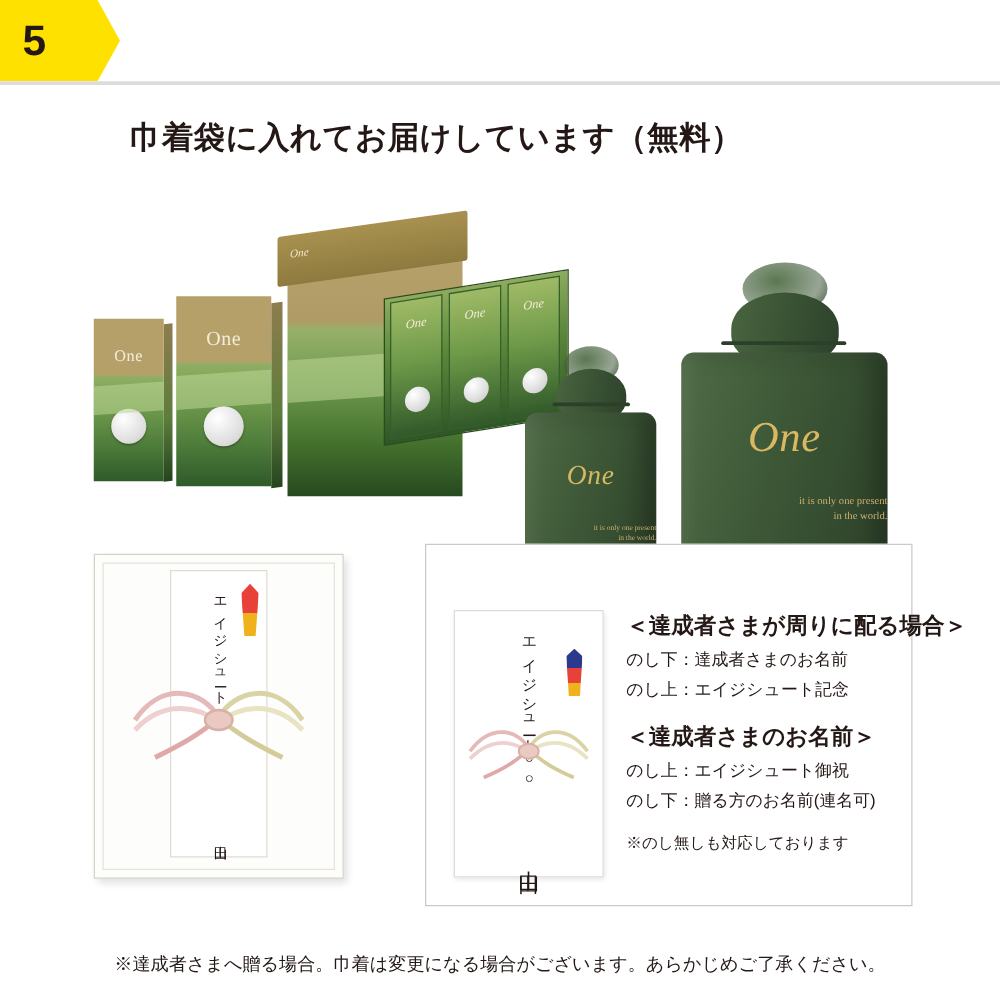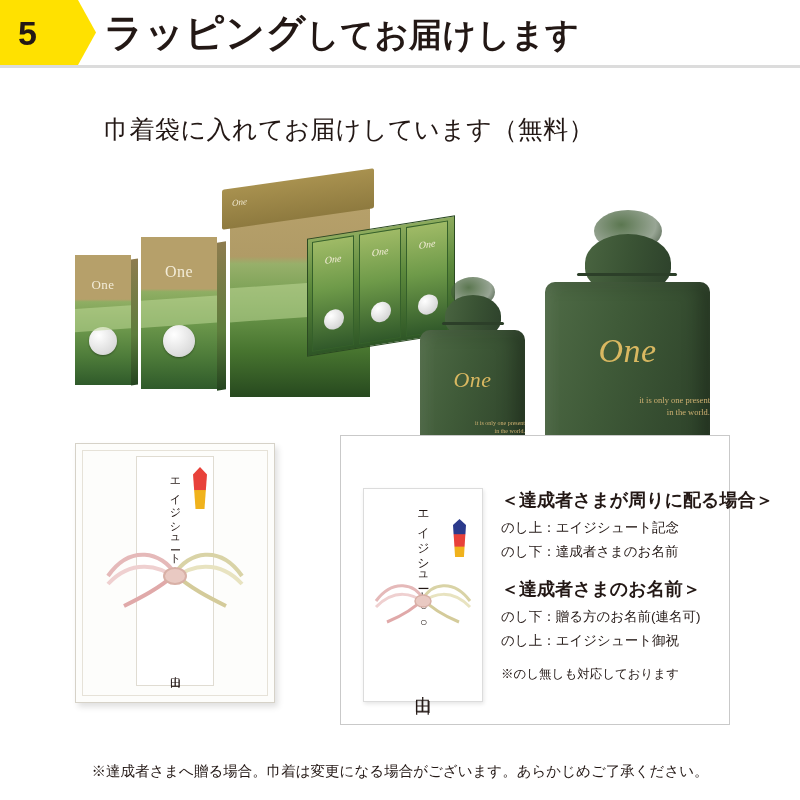--- a/index.html
+++ b/index.html
@@ -58,24 +58,23 @@
     left: 0; top: 65px;
     width: 800px; height: 3px;
     background: #dcdcdc;
   }
 
   
   .sub-heading {
     position: absolute;
     left: 104px; top: 93px;
     font-size: 25px;
-    font-weight: normal;
+    font-weight: bold;
     letter-spacing: 0.5px;
     white-space: nowrap;
-    margin-top: 20px;
   }
 
   
   .photo-area {
     position: absolute;
     left: 0; top: 135px;
     width: 800px; height: 270px;
   }
 
   
@@ -390,23 +389,20 @@
     font-size: 14.5px;
     color: #231815;
   }
 </style>
 </head>
 <body>
 
 <div class="header">
   <div class="step-badge">
     <span class="num">5</span>
-  </div>
-  <div class="header-title">
-    <span class="big">ラッピング</span><span>してお届けします</span>
   </div>
 </div>
 <div class="header-rule"></div>
 
 <div class="sub-heading">巾着袋に入れてお届けしています（無料）</div>
 
 <div class="photo-area">
 
   <div class="boxes">
 
@@ -511,24 +507,24 @@
           <path d="M99 32 C 80 13, 62 19, 52 27" fill="none" stroke="#e8e3c0" stroke-width="3"></path>
           <path d="M52 24 C 42 35, 28 42, 16 47" fill="none" stroke="#e0a9a9" stroke-width="3"></path>
           <path d="M52 24 C 62 35, 76 42, 88 47" fill="none" stroke="#d4cb9a" stroke-width="3"></path>
           <ellipse cx="52" cy="26" rx="8" ry="6" fill="#e9c9c2" stroke="#d8b0a6" stroke-width="1.5"></ellipse>
         </svg>
       </div>
     </div>
 
     <div class="panel-list">
       <div class="grp-title">＜達成者さまが周りに配る場合＞</div>
+      <div class="row">のし下：達成者さまのお名前</div>
       <div class="row">のし上：エイジシュート記念</div>
-      <div class="row">のし下：達成者さまのお名前</div>
       <div class="spacer"></div>
       <div class="grp-title">＜達成者さまのお名前＞</div>
+      <div class="row">のし上：エイジシュート御祝</div>
       <div class="row">のし下：贈る方のお名前(連名可)</div>
-      <div class="row">のし上：エイジシュート御祝</div>
       <div class="note">※のし無しも対応しております</div>
     </div>
   </div>
 </div>
 
 <div class="footer-note">※達成者さまへ贈る場合。巾着は変更になる場合がございます。あらかじめご了承ください。</div>
 
 </body></html>

